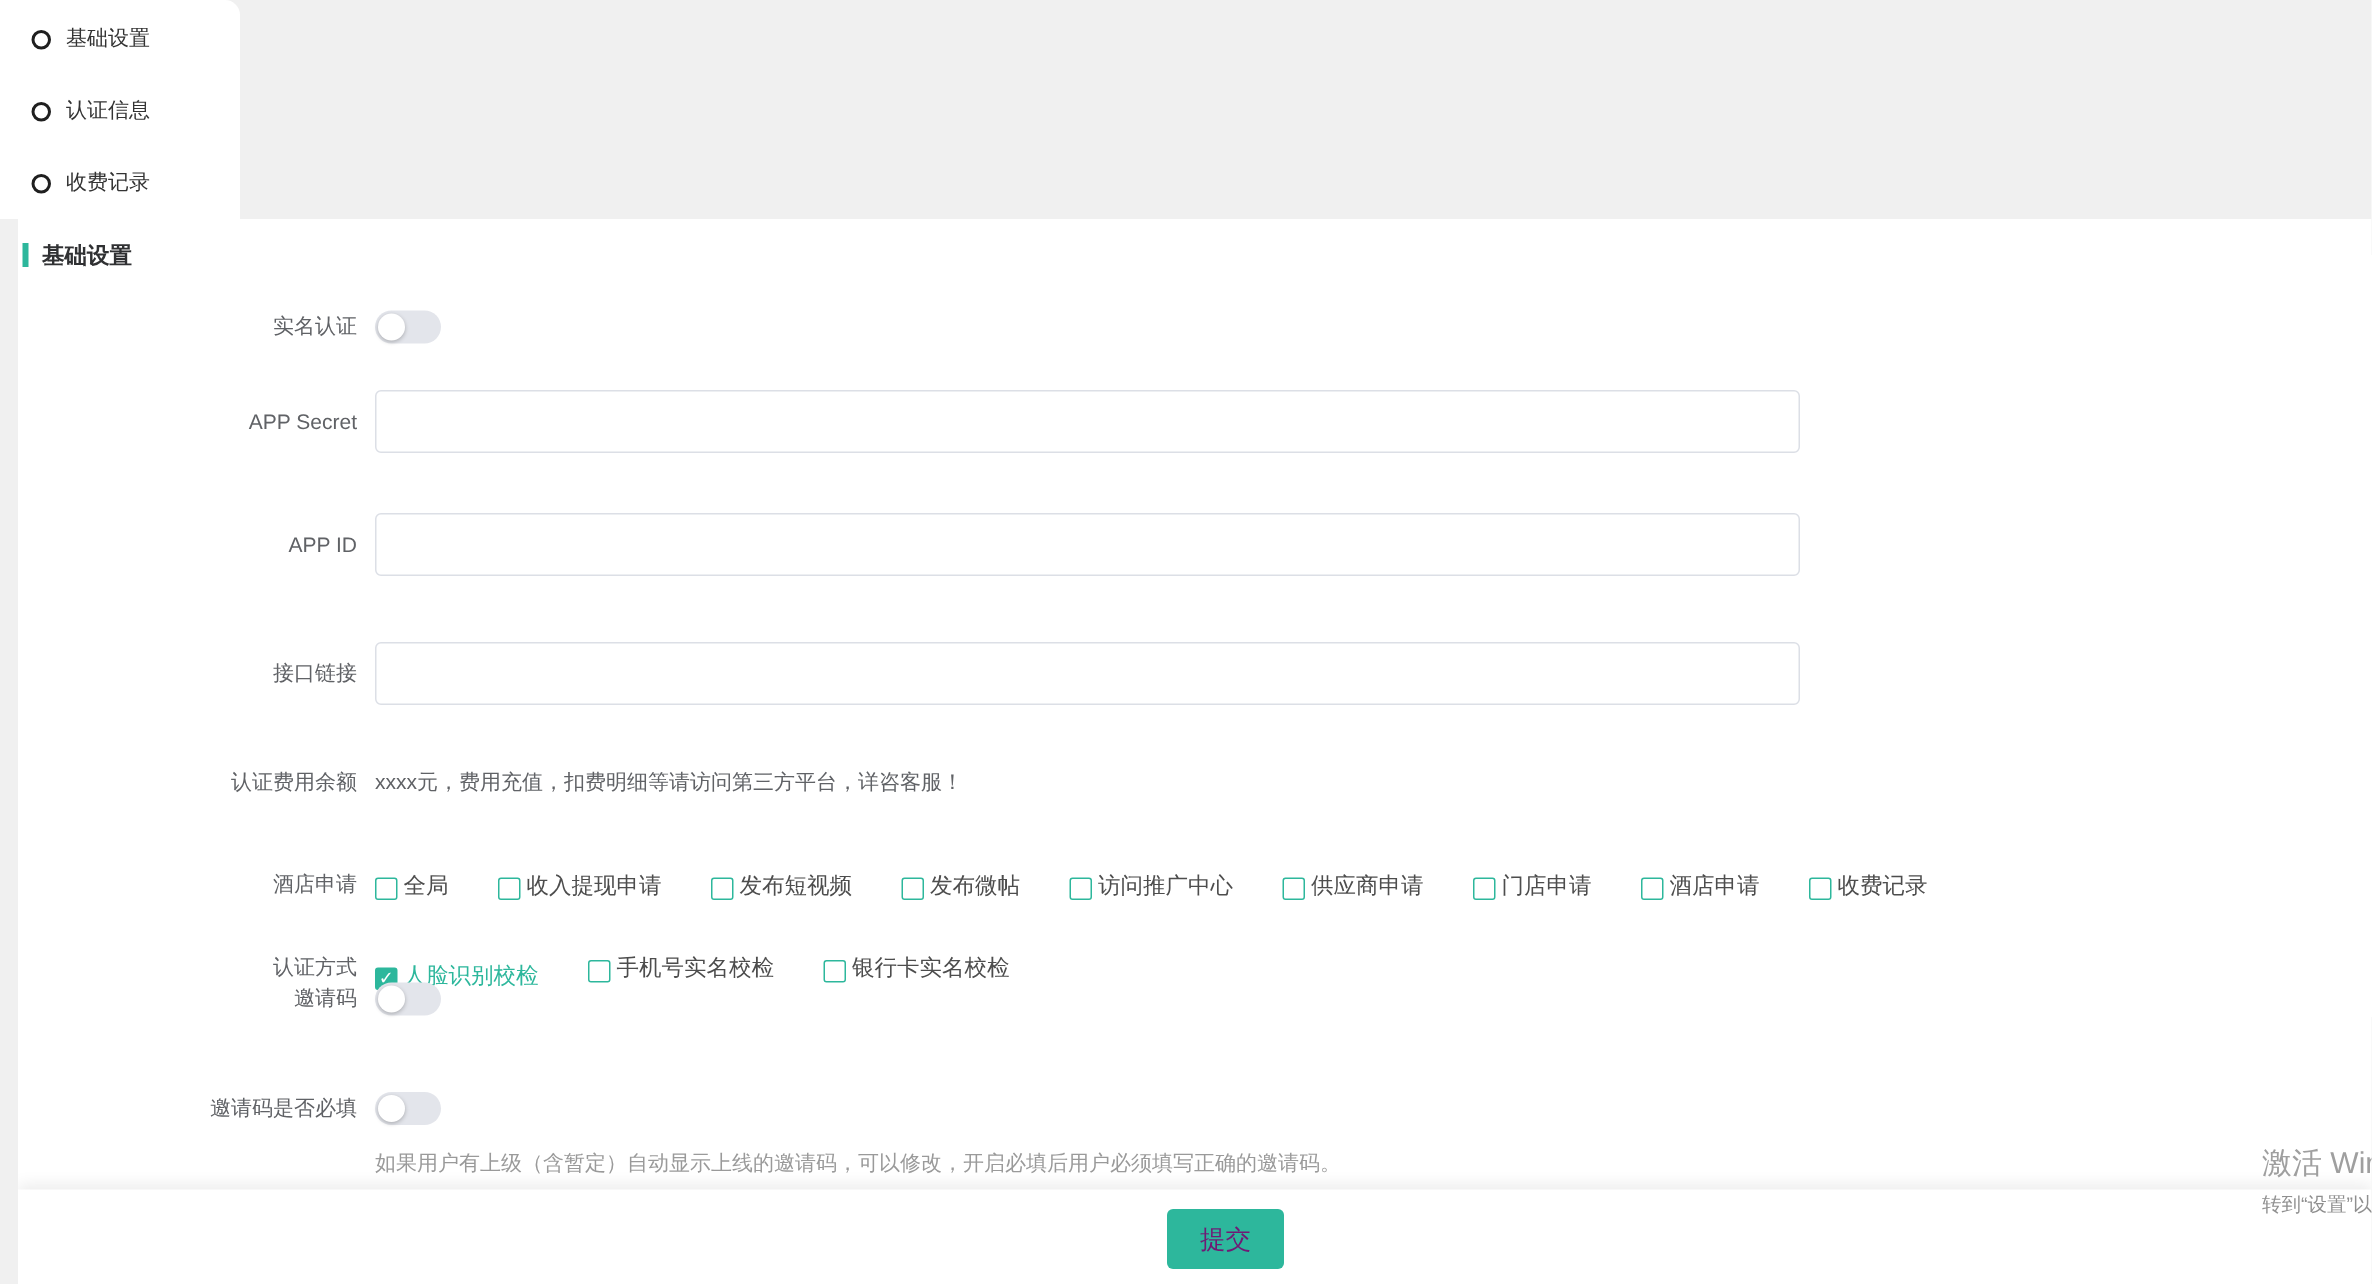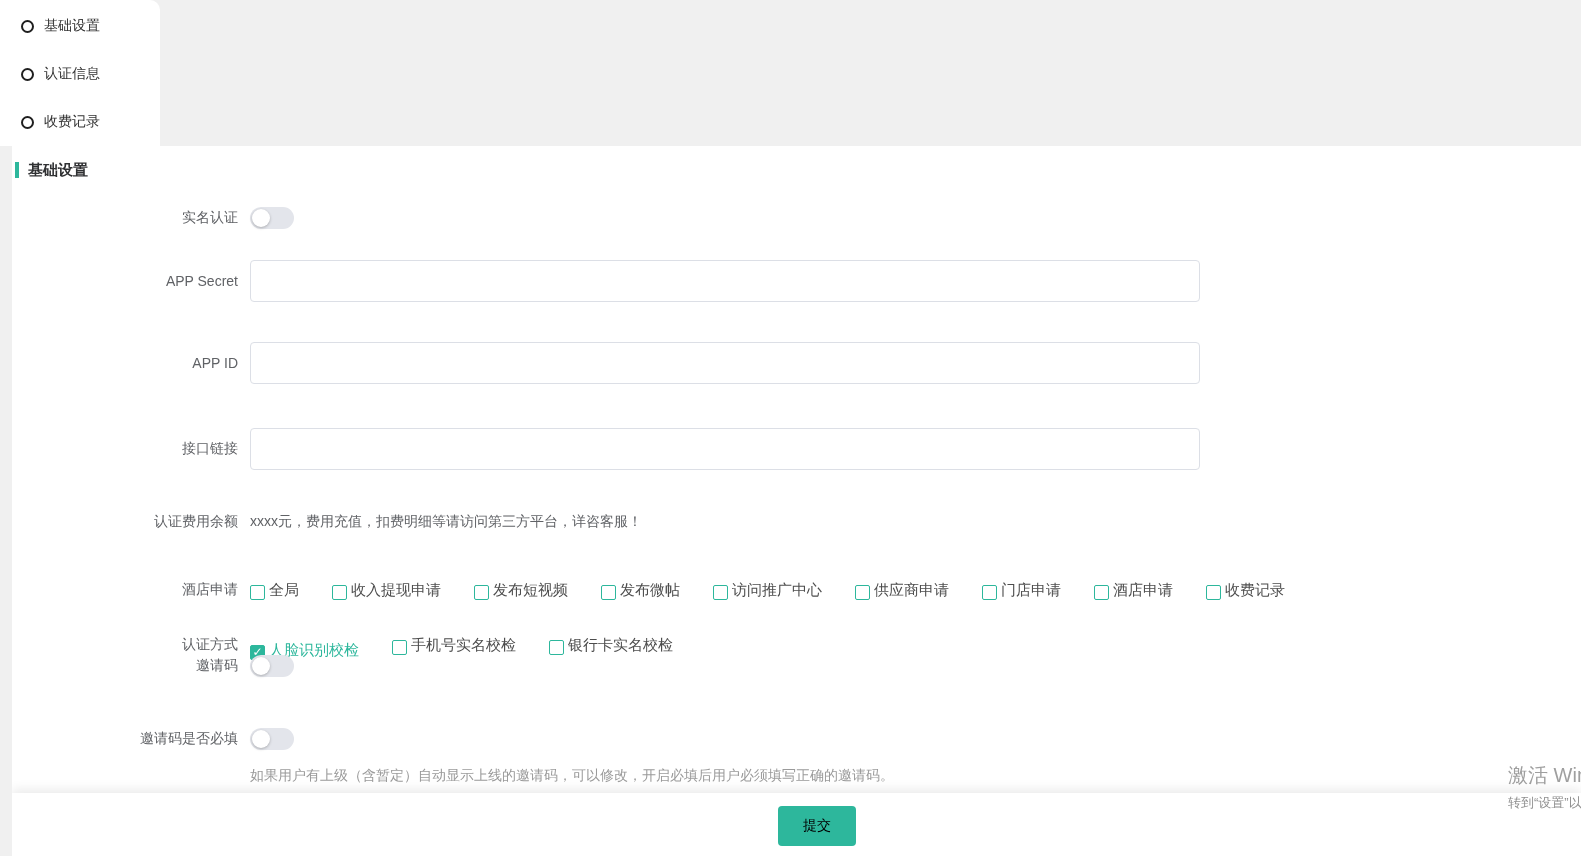--- a/index.html
+++ b/index.html
@@ -115,23 +115,23 @@
 
   
   .footer {
     position: absolute; left: 0; right: 0; bottom: 0;
     height: 63px; background: #ffffff;
     box-shadow: 0 -4px 10px rgba(0,0,0,0.08);
   }
   .submit {
     position: absolute; left: 766px; top: 13px;
     width: 78px; height: 40px;
-    background: #2db79c; color: #000000;
+    background: #2db79c; color: #701a75;
     border: none; border-radius: 4px;
-    font-size: 14px; cursor: pointer;
+    font-size: 17px; cursor: pointer;
     font-family: "Liberation Sans", "DejaVu Sans", sans-serif;
   }
 
   
   .watermark {
     position: absolute; left: 1508px; top: 762px;
     z-index: 20; white-space: nowrap; pointer-events: none;
   }
   .wm-line1 { font-size: 20px; color: #9f9f9f; }
   .wm-line2 { font-size: 13px; color: #8f8f8f; margin-top: 5px; }

